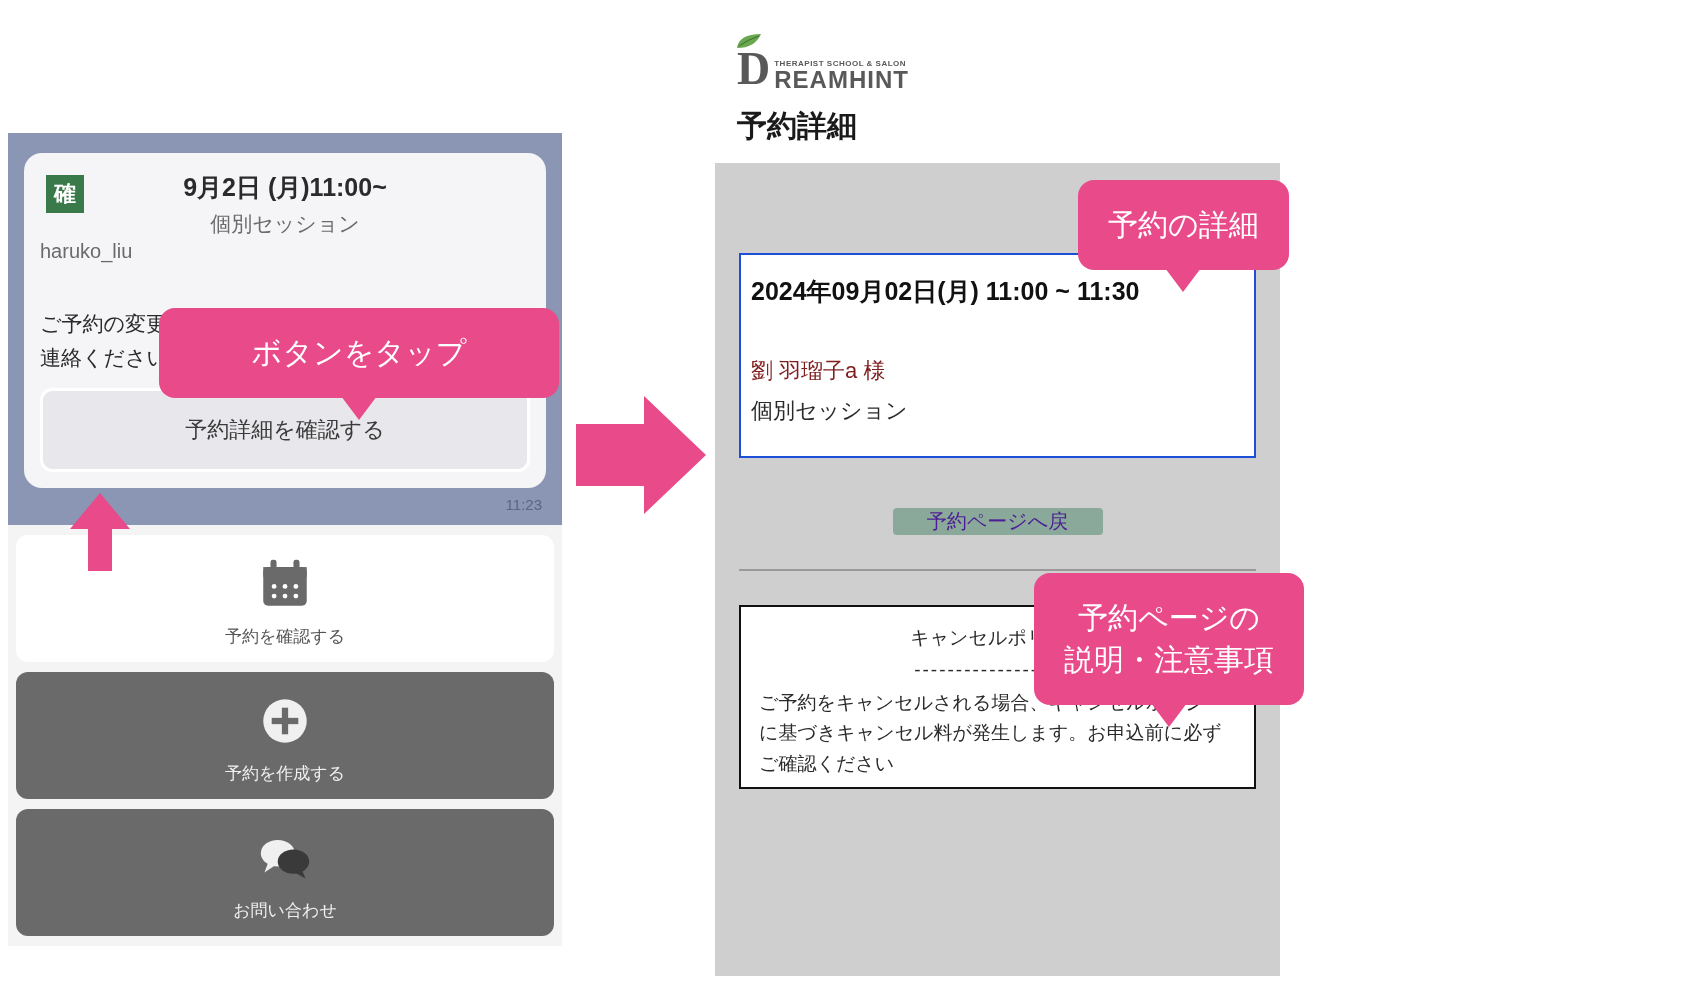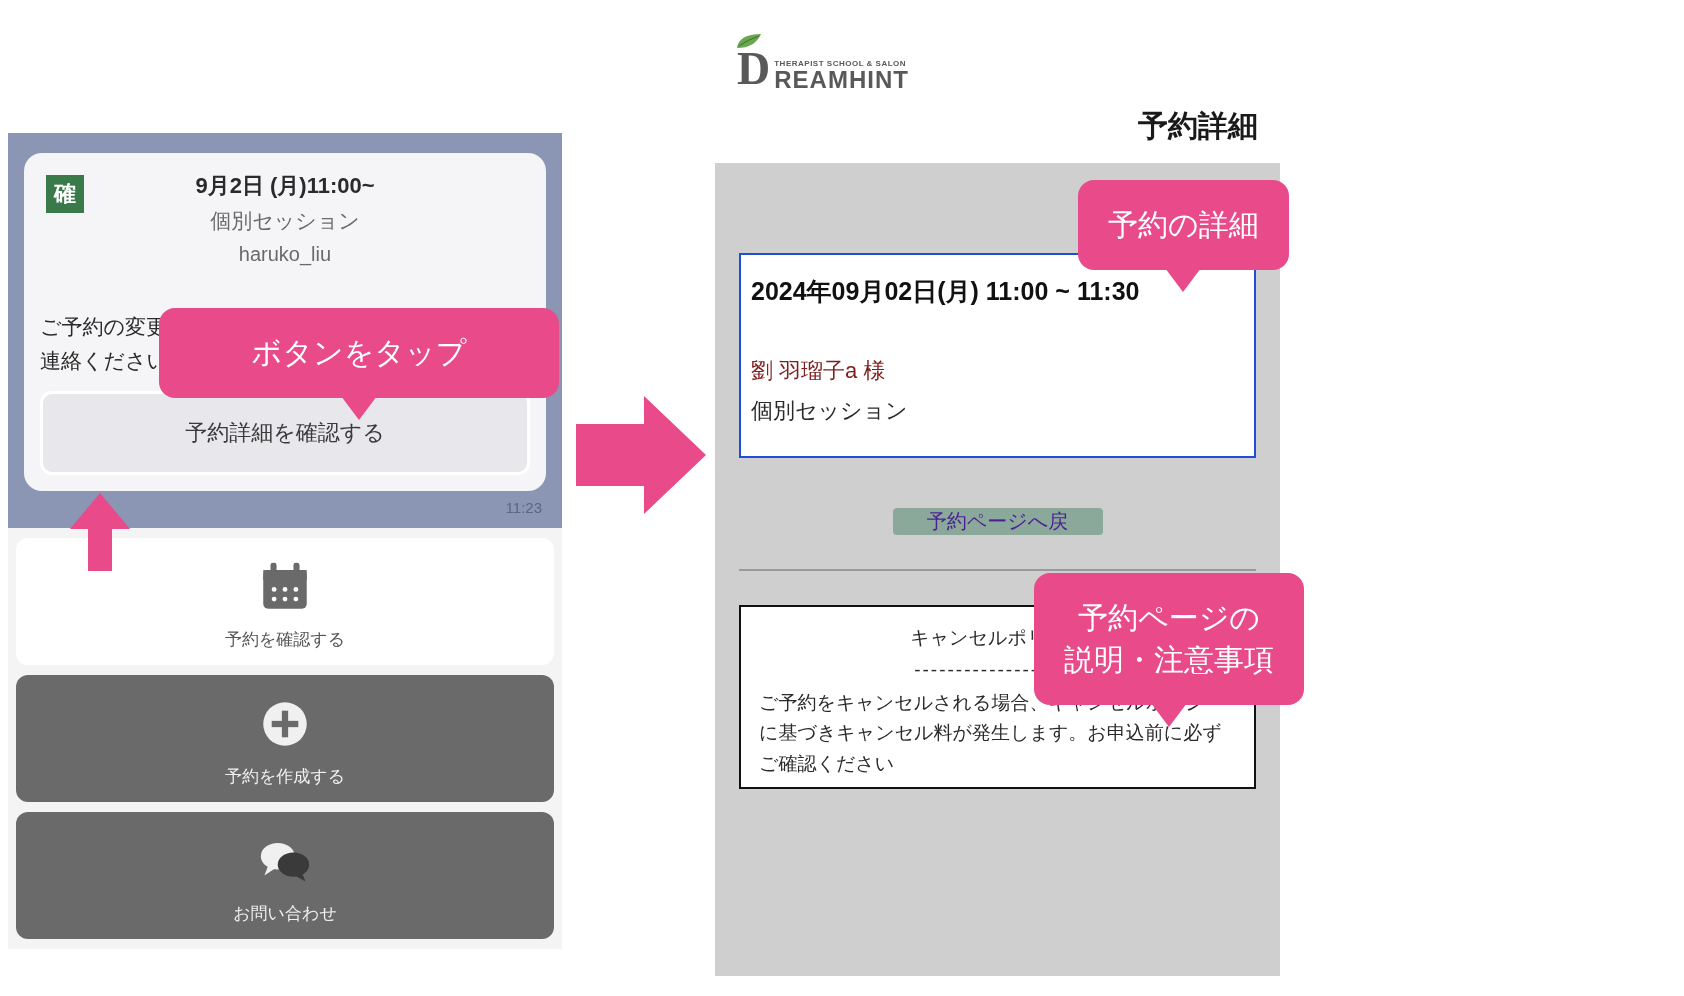--- a/index.html
+++ b/index.html
@@ -36,35 +36,35 @@
       background: #3a7a4a;
       color: #fff;
       font-size: 22px;
       font-weight: bold;
       display: flex;
       align-items: center;
       justify-content: center;
     }
     .chat-title {
       text-align: center;
-      font-size: 22px;
+      font-size: 25px;
       font-weight: bold;
       color: #2a2a2a;
     }
     .chat-sub1 {
       text-align: center;
       font-size: 21px;
       color: #6a6a6a;
       margin-top: 6px;
     }
     .chat-sub2 {
-      text-align: center;
+      text-align: left;
       font-size: 20px;
       color: #6a6a6a;
-      margin-top: 8px;
+      margin-top: 2px;
     }
     .chat-note {
       font-size: 21px;
       color: #2a2a2a;
       margin-top: 44px;
       line-height: 1.6;
     }
     .chat-action {
       margin-top: 14px;
       border: 3px solid #ffffff;
@@ -150,21 +150,21 @@
       font-weight: bold;
     }
     .logo-rest {
       font-size: 24px;
       font-weight: 700;
       color: #595959;
       letter-spacing: 1px;
       line-height: 1;
     }
     .page-h1 {
-      text-align: right;
+      text-align: left;
       font-size: 30px;
       font-weight: bold;
       margin-top: 14px;
       color: #1a1a1a;
     }
     .detail-card {
       margin: 90px 24px 0 24px;
       background: #ffffff;
       border: 2px solid #1d4ed8;
       padding: 20px 10px 30px 10px;

